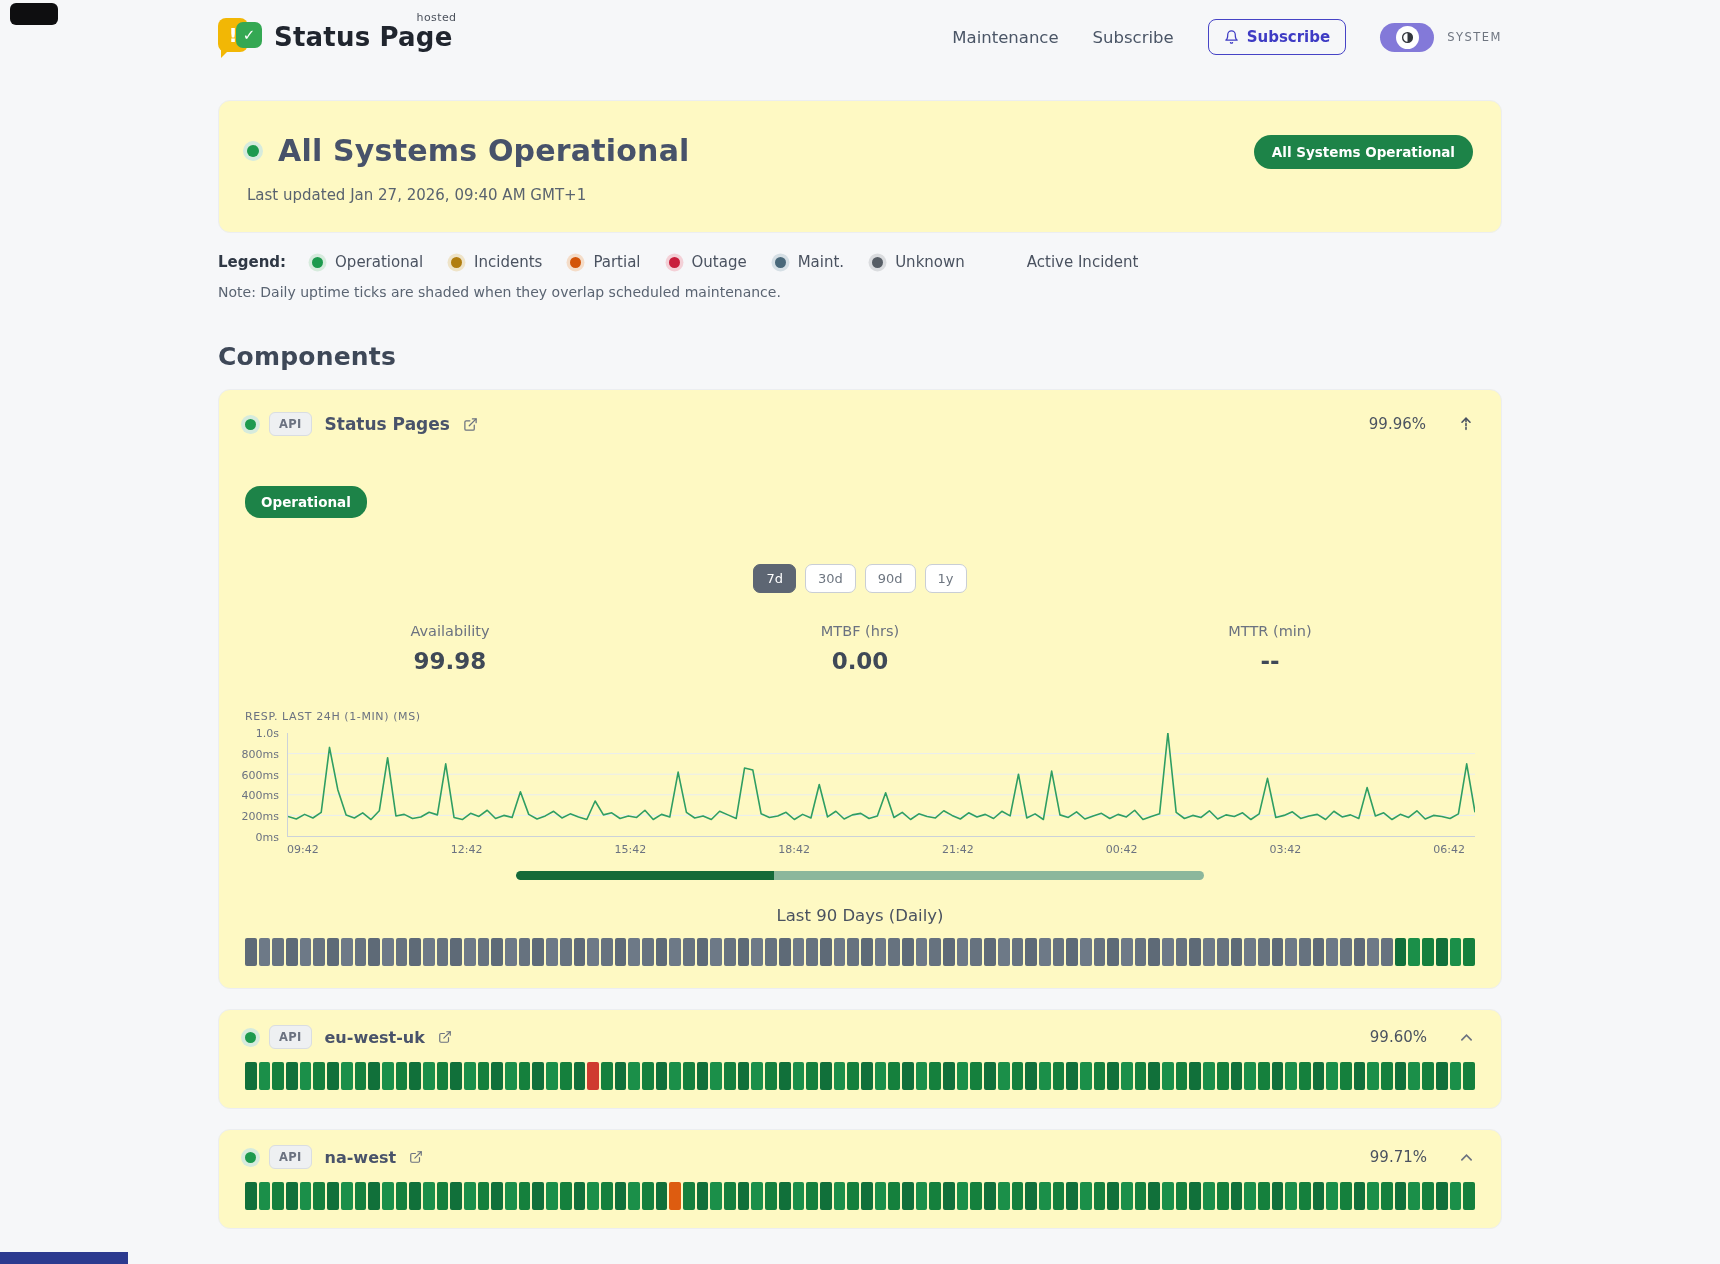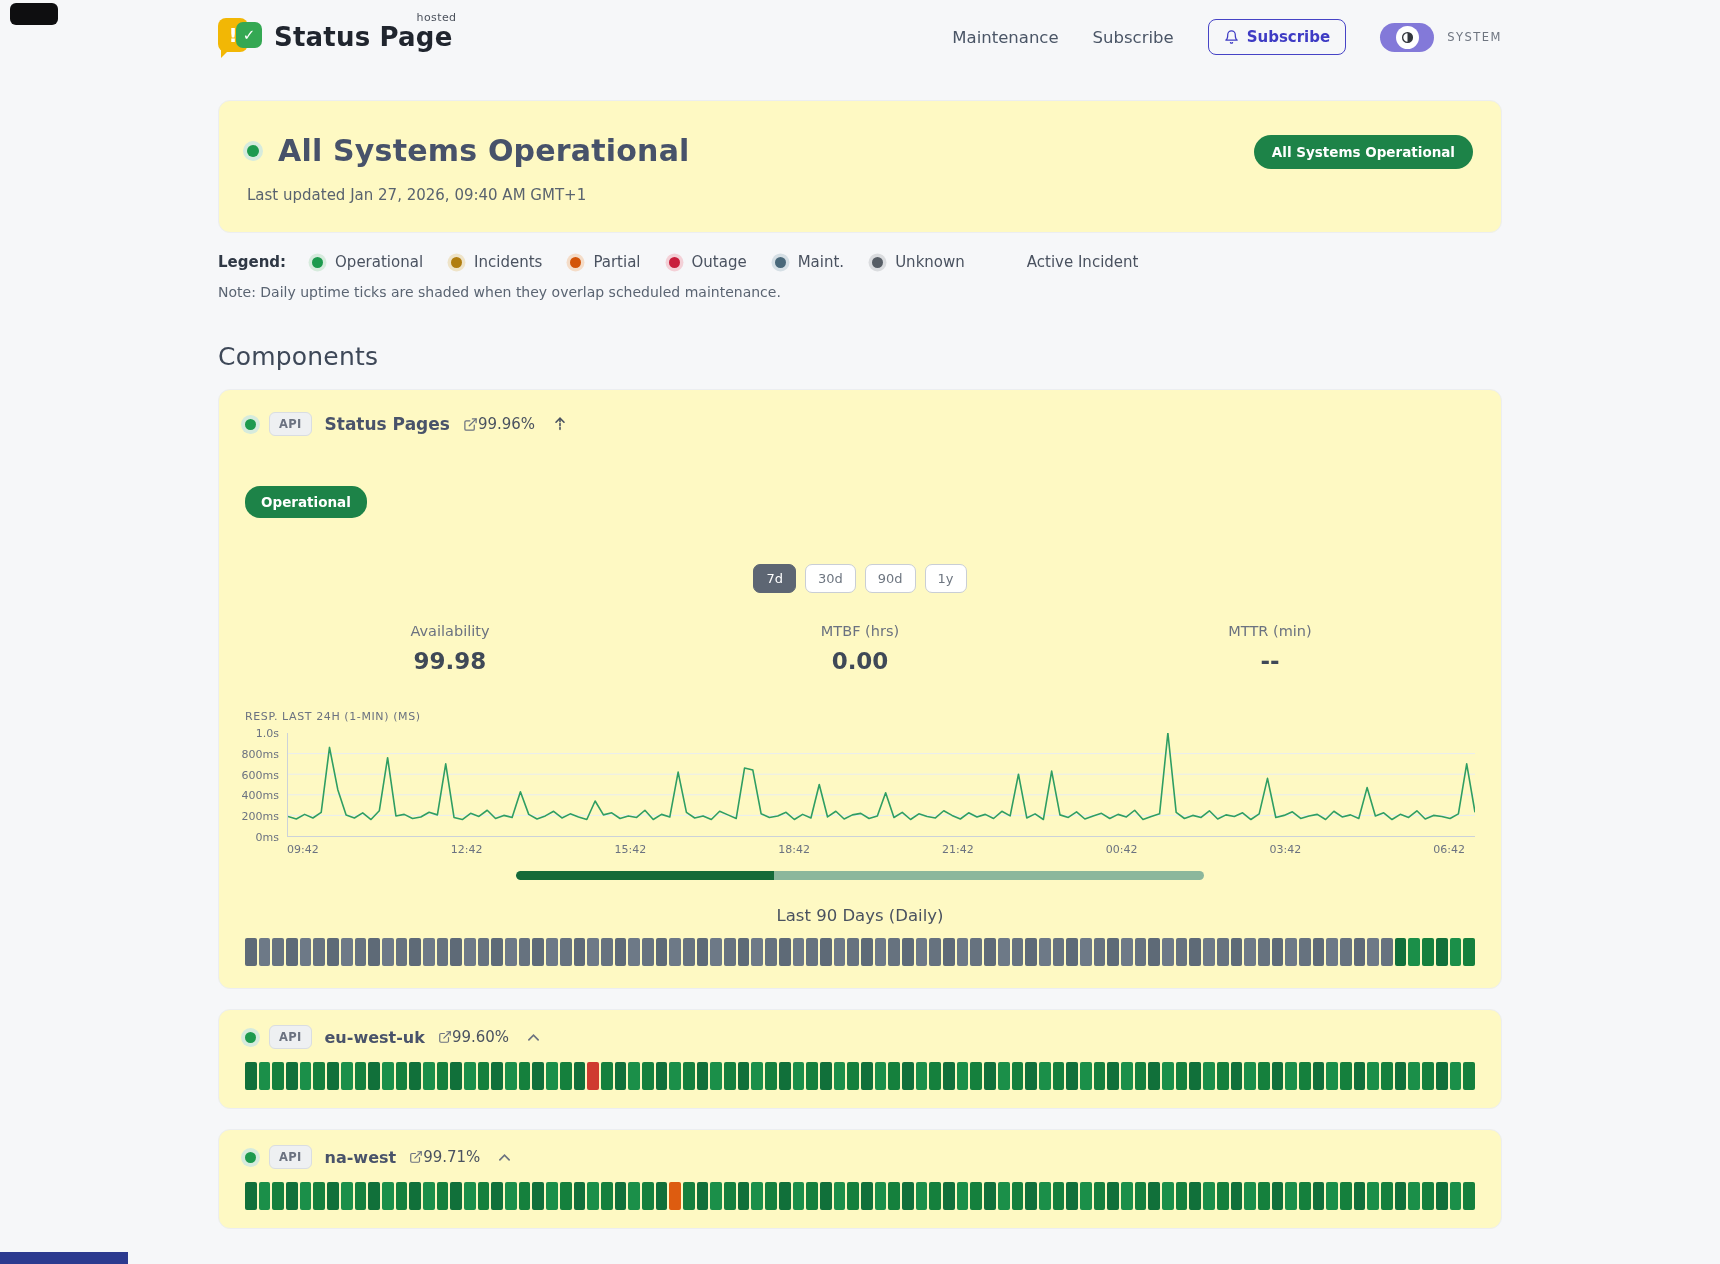--- a/index.html
+++ b/index.html
@@ -50,29 +50,29 @@
 
   
   .legend-row { display:flex; align-items:center; gap:26px; margin-top:20px; font-size:15px; }
   .legend-caption { font-weight:bold; color:#2f3845; }
   .legend-item { display:flex; align-items:center; gap:12px; color:#4a5260; }
   .legend-dot { width:11px; height:11px; border-radius:50%; }
   .legend-active { margin-left:36px; color:#4a5260; }
   .legend-note { margin-top:13px; font-size:14px; color:#5a6472; }
 
   
-  .components-title { margin-top:42px; font-size:25px; font-weight:400; color:#3e4858; letter-spacing:0.2px; }
+  .components-title { margin-top:42px; font-size:25px; font-weight:700; color:#3e4858; letter-spacing:0.2px; }
 
   .main-card { margin-top:18px; padding:22px 26px; }
-  .comp-head { display:flex; align-items:center; justify-content:flex-start; }
+  .comp-head { display:flex; align-items:center; justify-content:space-between; }
   .comp-head-left { display:flex; align-items:center; gap:13px; }
   .type-badge { background:#eef0f2; border:1px solid #d9dde2; color:#6b7280; font-size:11.5px; font-weight:bold; border-radius:6px; padding:4px 9px; letter-spacing:0.3px; }
   .comp-name { font-size:17px; font-weight:bold; color:#49536a; }
   .ext-icon { cursor:pointer; display:flex; }
-  .comp-head-right { display:flex; align-items:center; gap:16px; }
+  .comp-head-right { display:flex; align-items:center; gap:31px; }
   .comp-uptime { font-size:15px; color:#4a5260; }
   .icon-btn { background:none; border:none; cursor:pointer; display:flex; padding:2px; }
 
   .status-pill { display:inline-block; background:#1d8348; color:#fff; font-size:13.5px; font-weight:bold; border-radius:15px; padding:8px 16px; margin-top:50px; }
 
   .range-row { display:flex; justify-content:center; gap:9px; margin-top:46px; }
   .range-btn { font-family:inherit; font-size:13px; padding:6px 12px; border-radius:7px; border:1px solid #c9ced6; background:#fff; color:#6e7681; cursor:pointer; min-width:42px; }
   .range-btn.active { background:#5d6673; border-color:#5d6673; color:#fff; }
 
   .stats-row { display:flex; margin-top:30px; }

